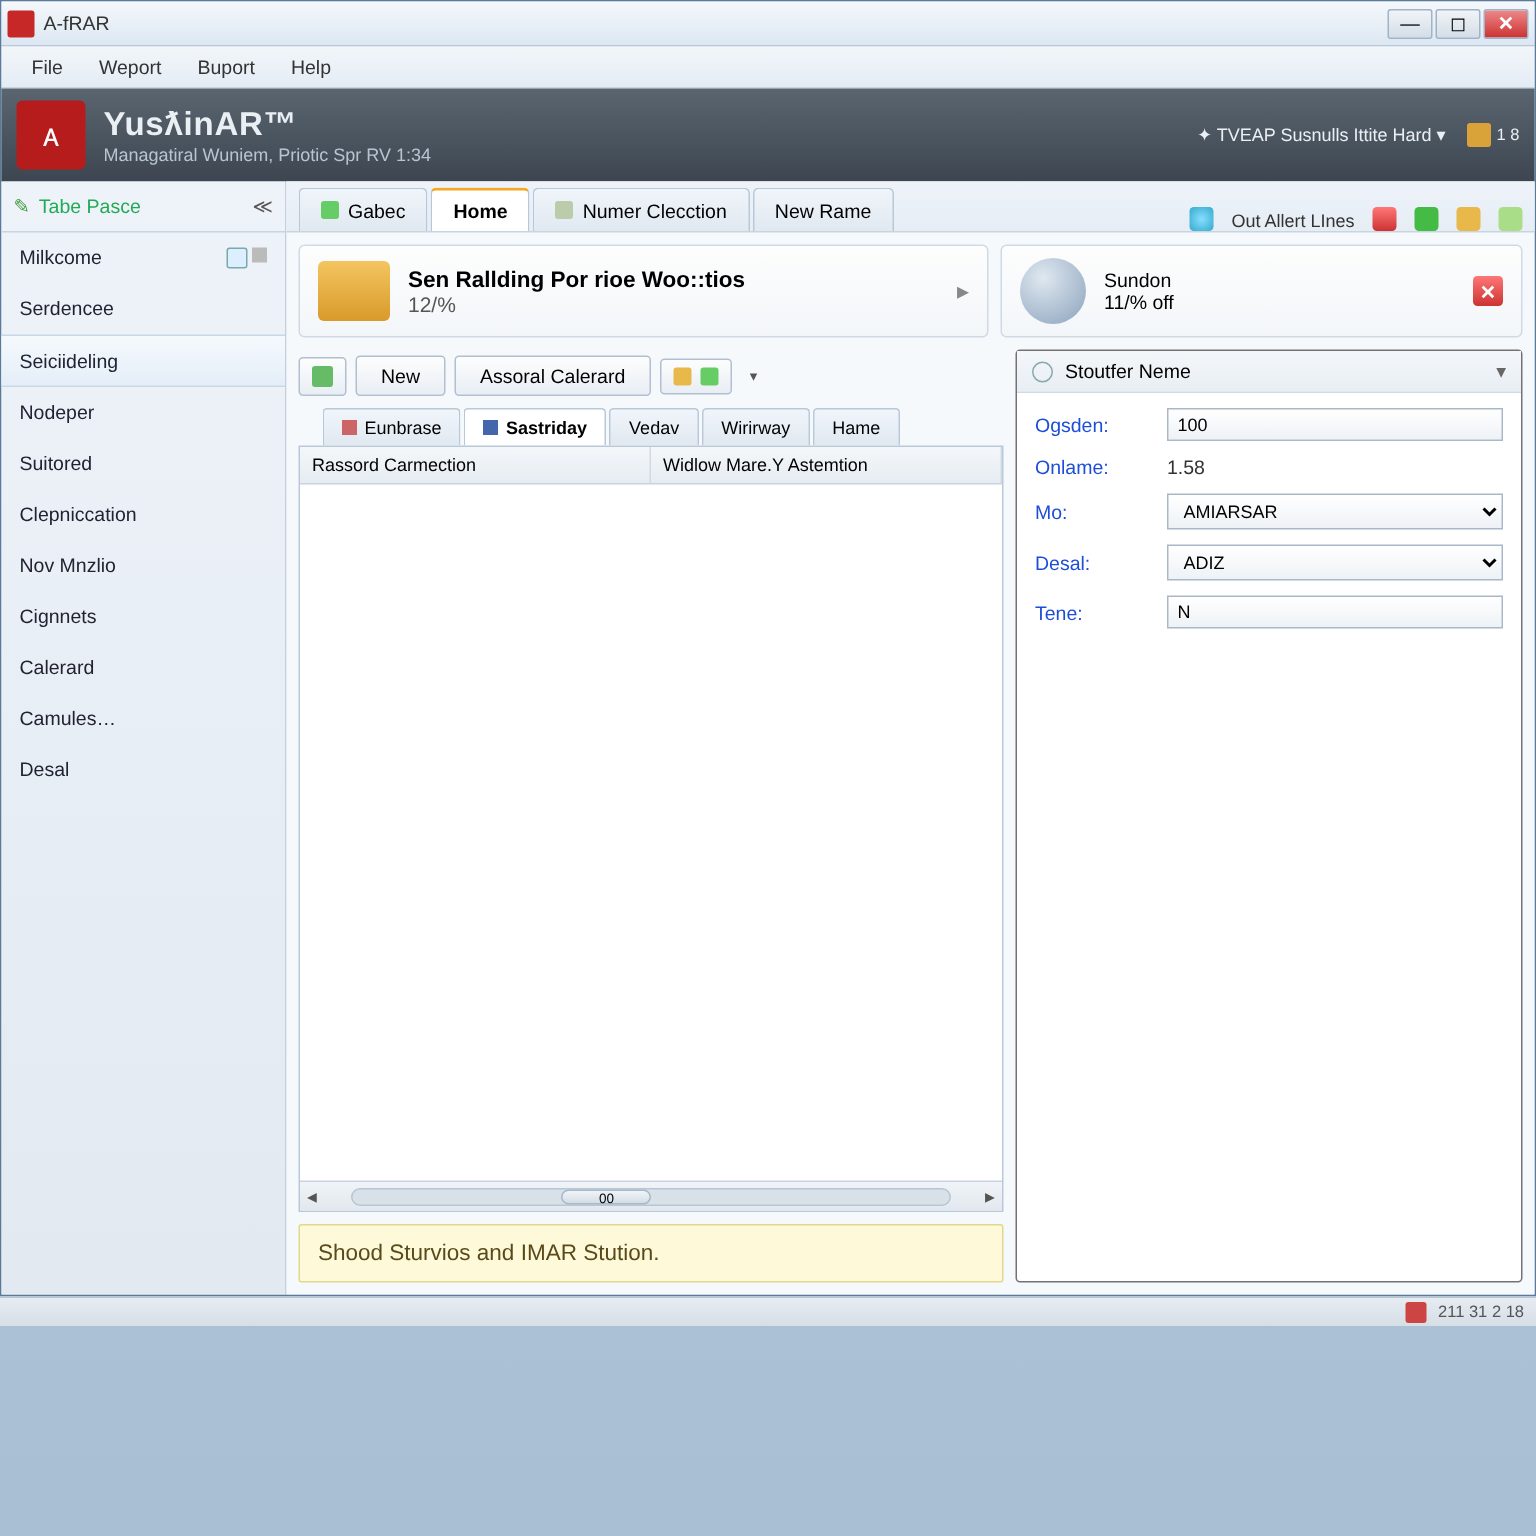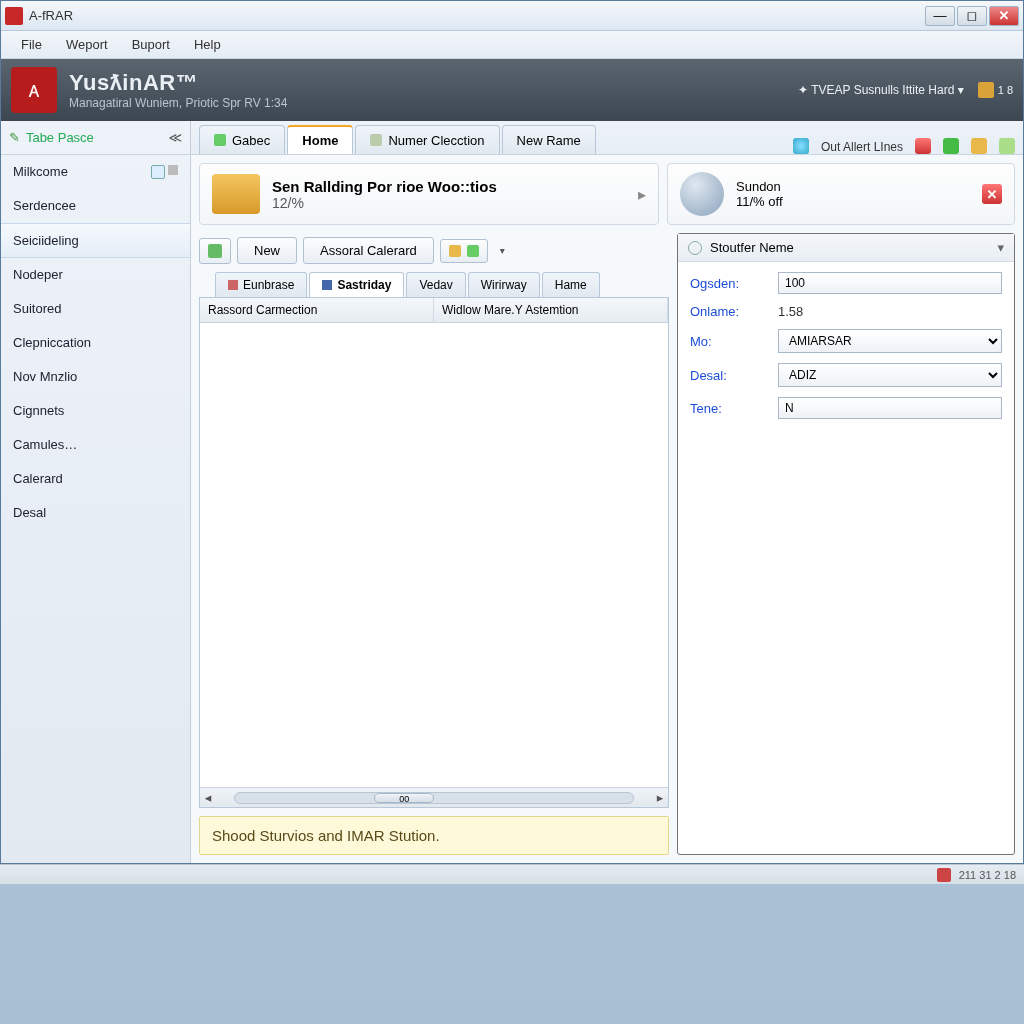--- a/index.html
+++ b/index.html
@@ -160,24 +160,24 @@
       <div class="item">
           <span>Clepniccation</span>
         </div>
       <div class="item">
           <span>Nov Mnzlio</span>
         </div>
       <div class="item">
           <span>Cignnets</span>
         </div>
       <div class="item">
+          <span>Calerard</span>
+        </div>
+      <div class="item">
           <span>Camules…</span>
-        </div>
-      <div class="item">
-          <span>Calerard</span>
         </div>
       <div class="item">
           <span>Desal</span>
         </div>
     </div>
 
     <div class="main">
 
       <div class="toprow">
         <div class="tabset">

